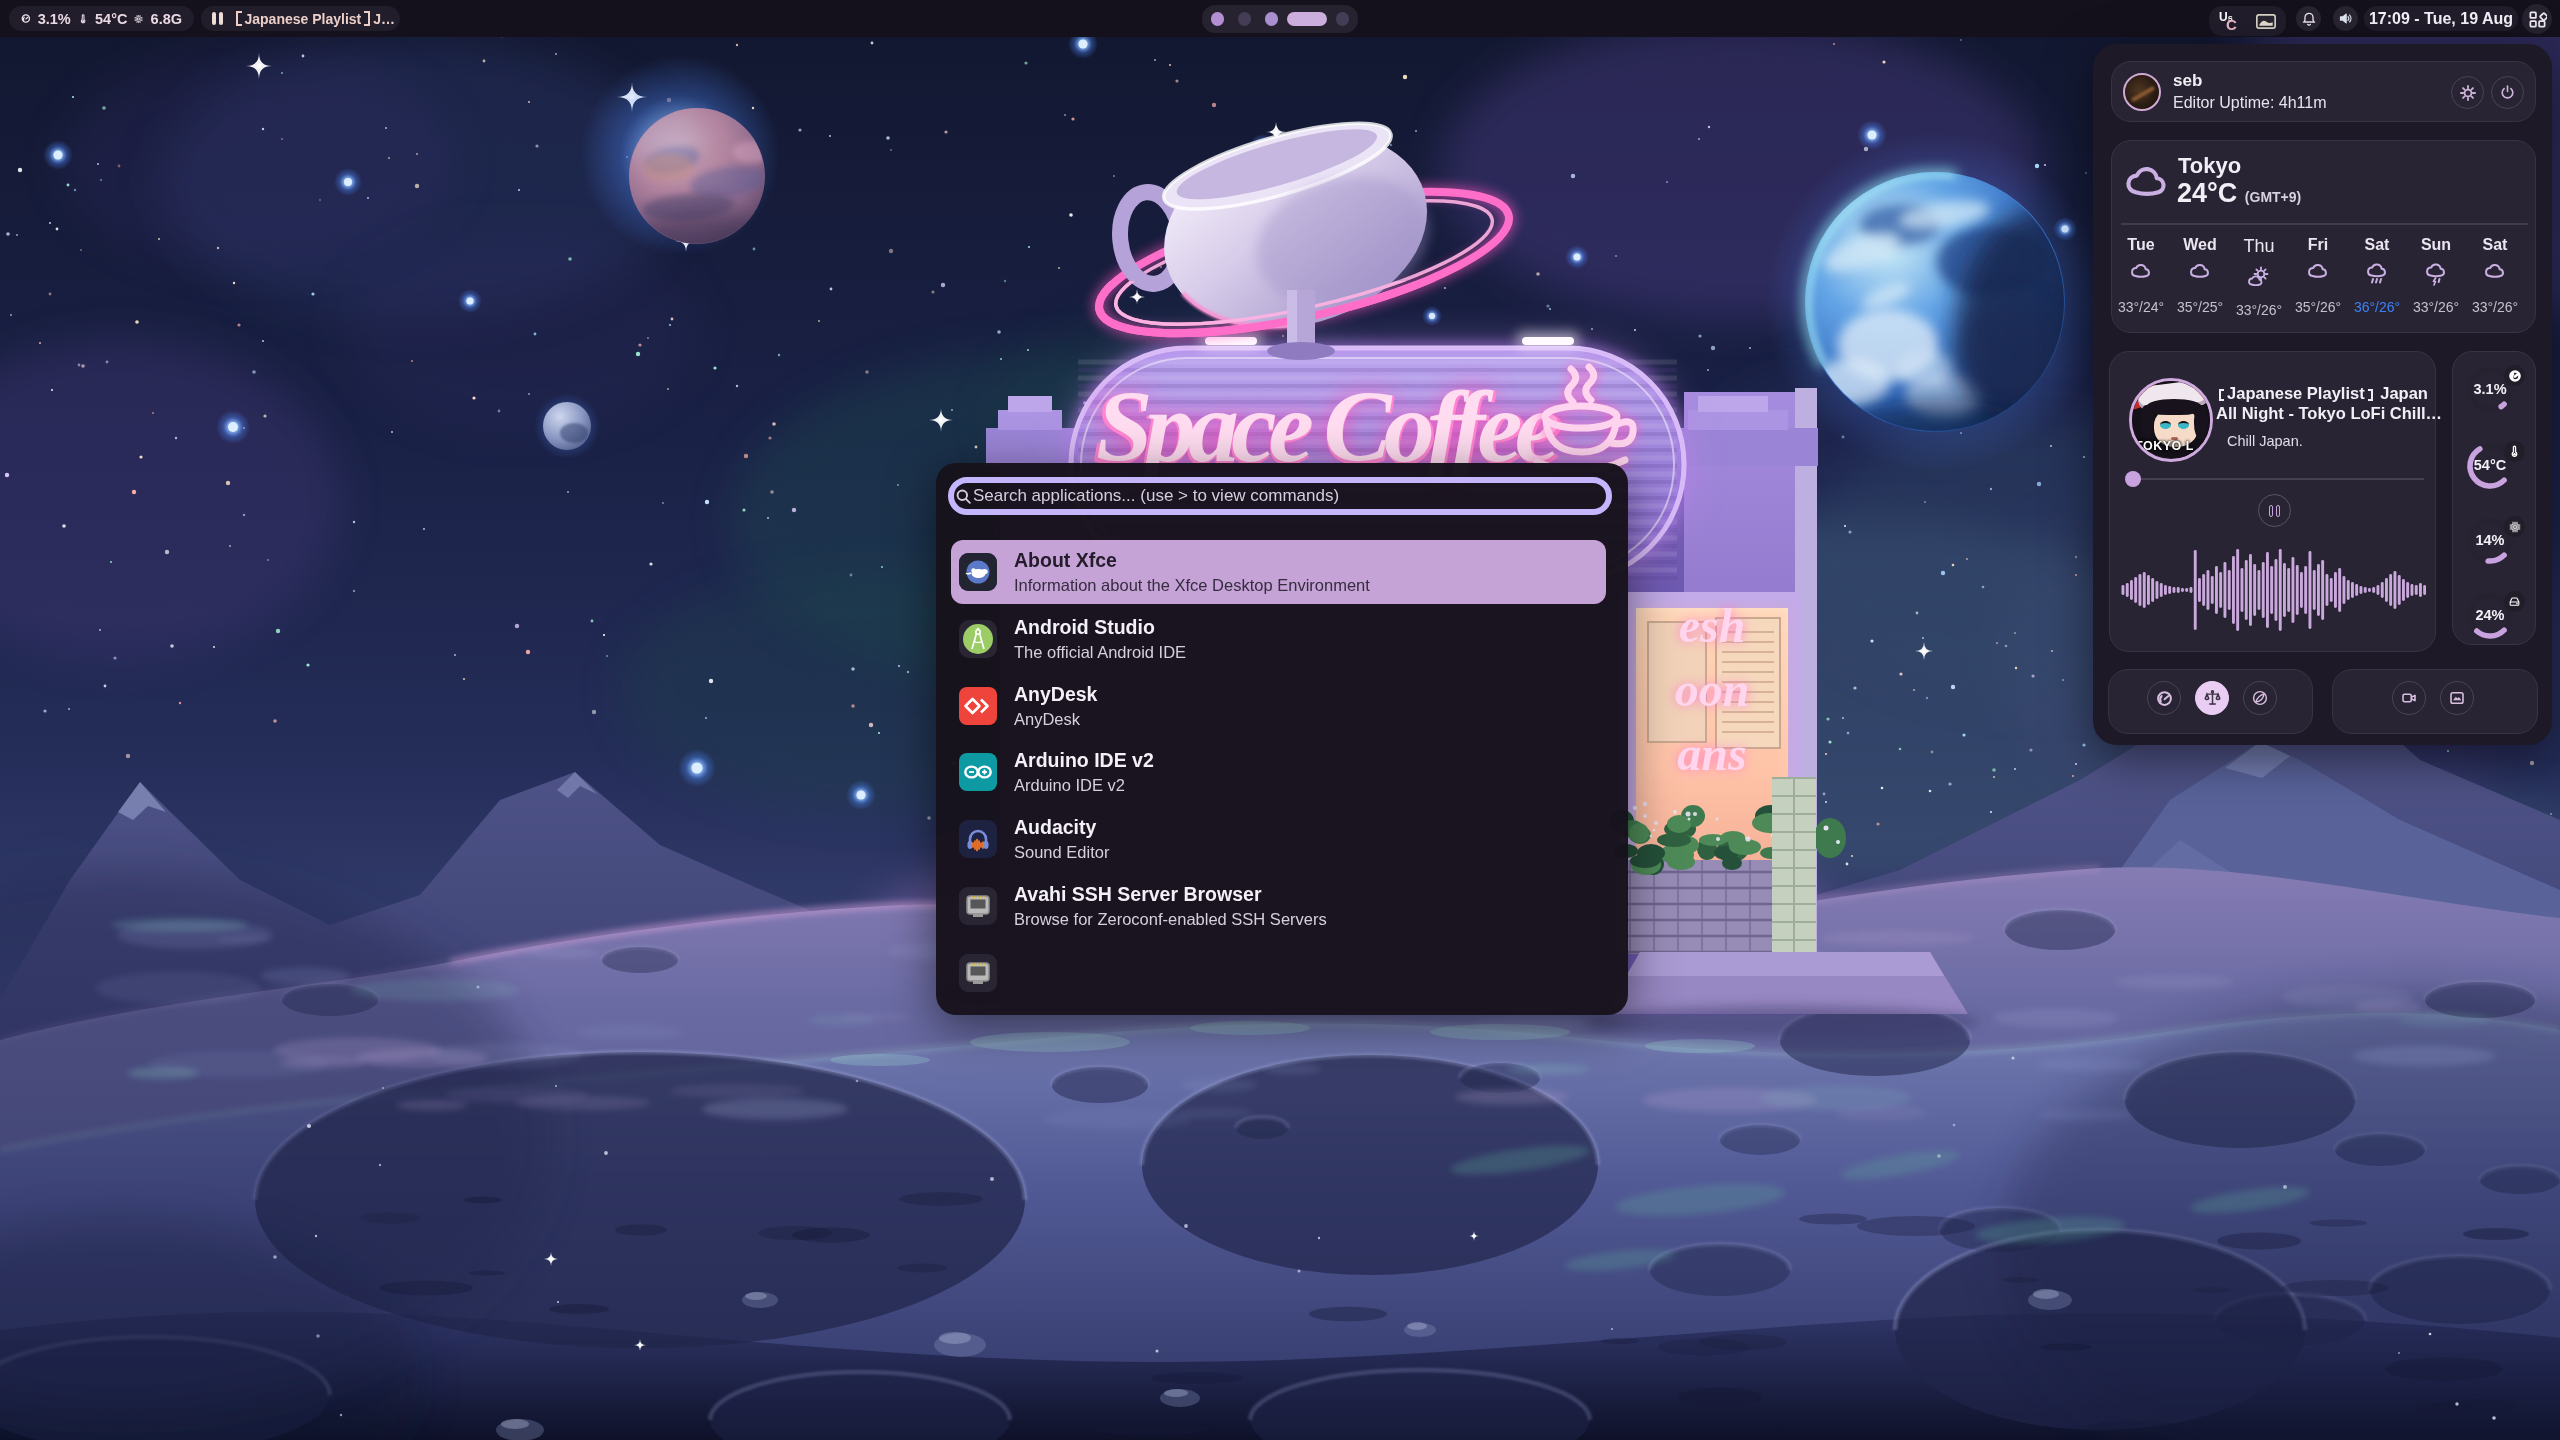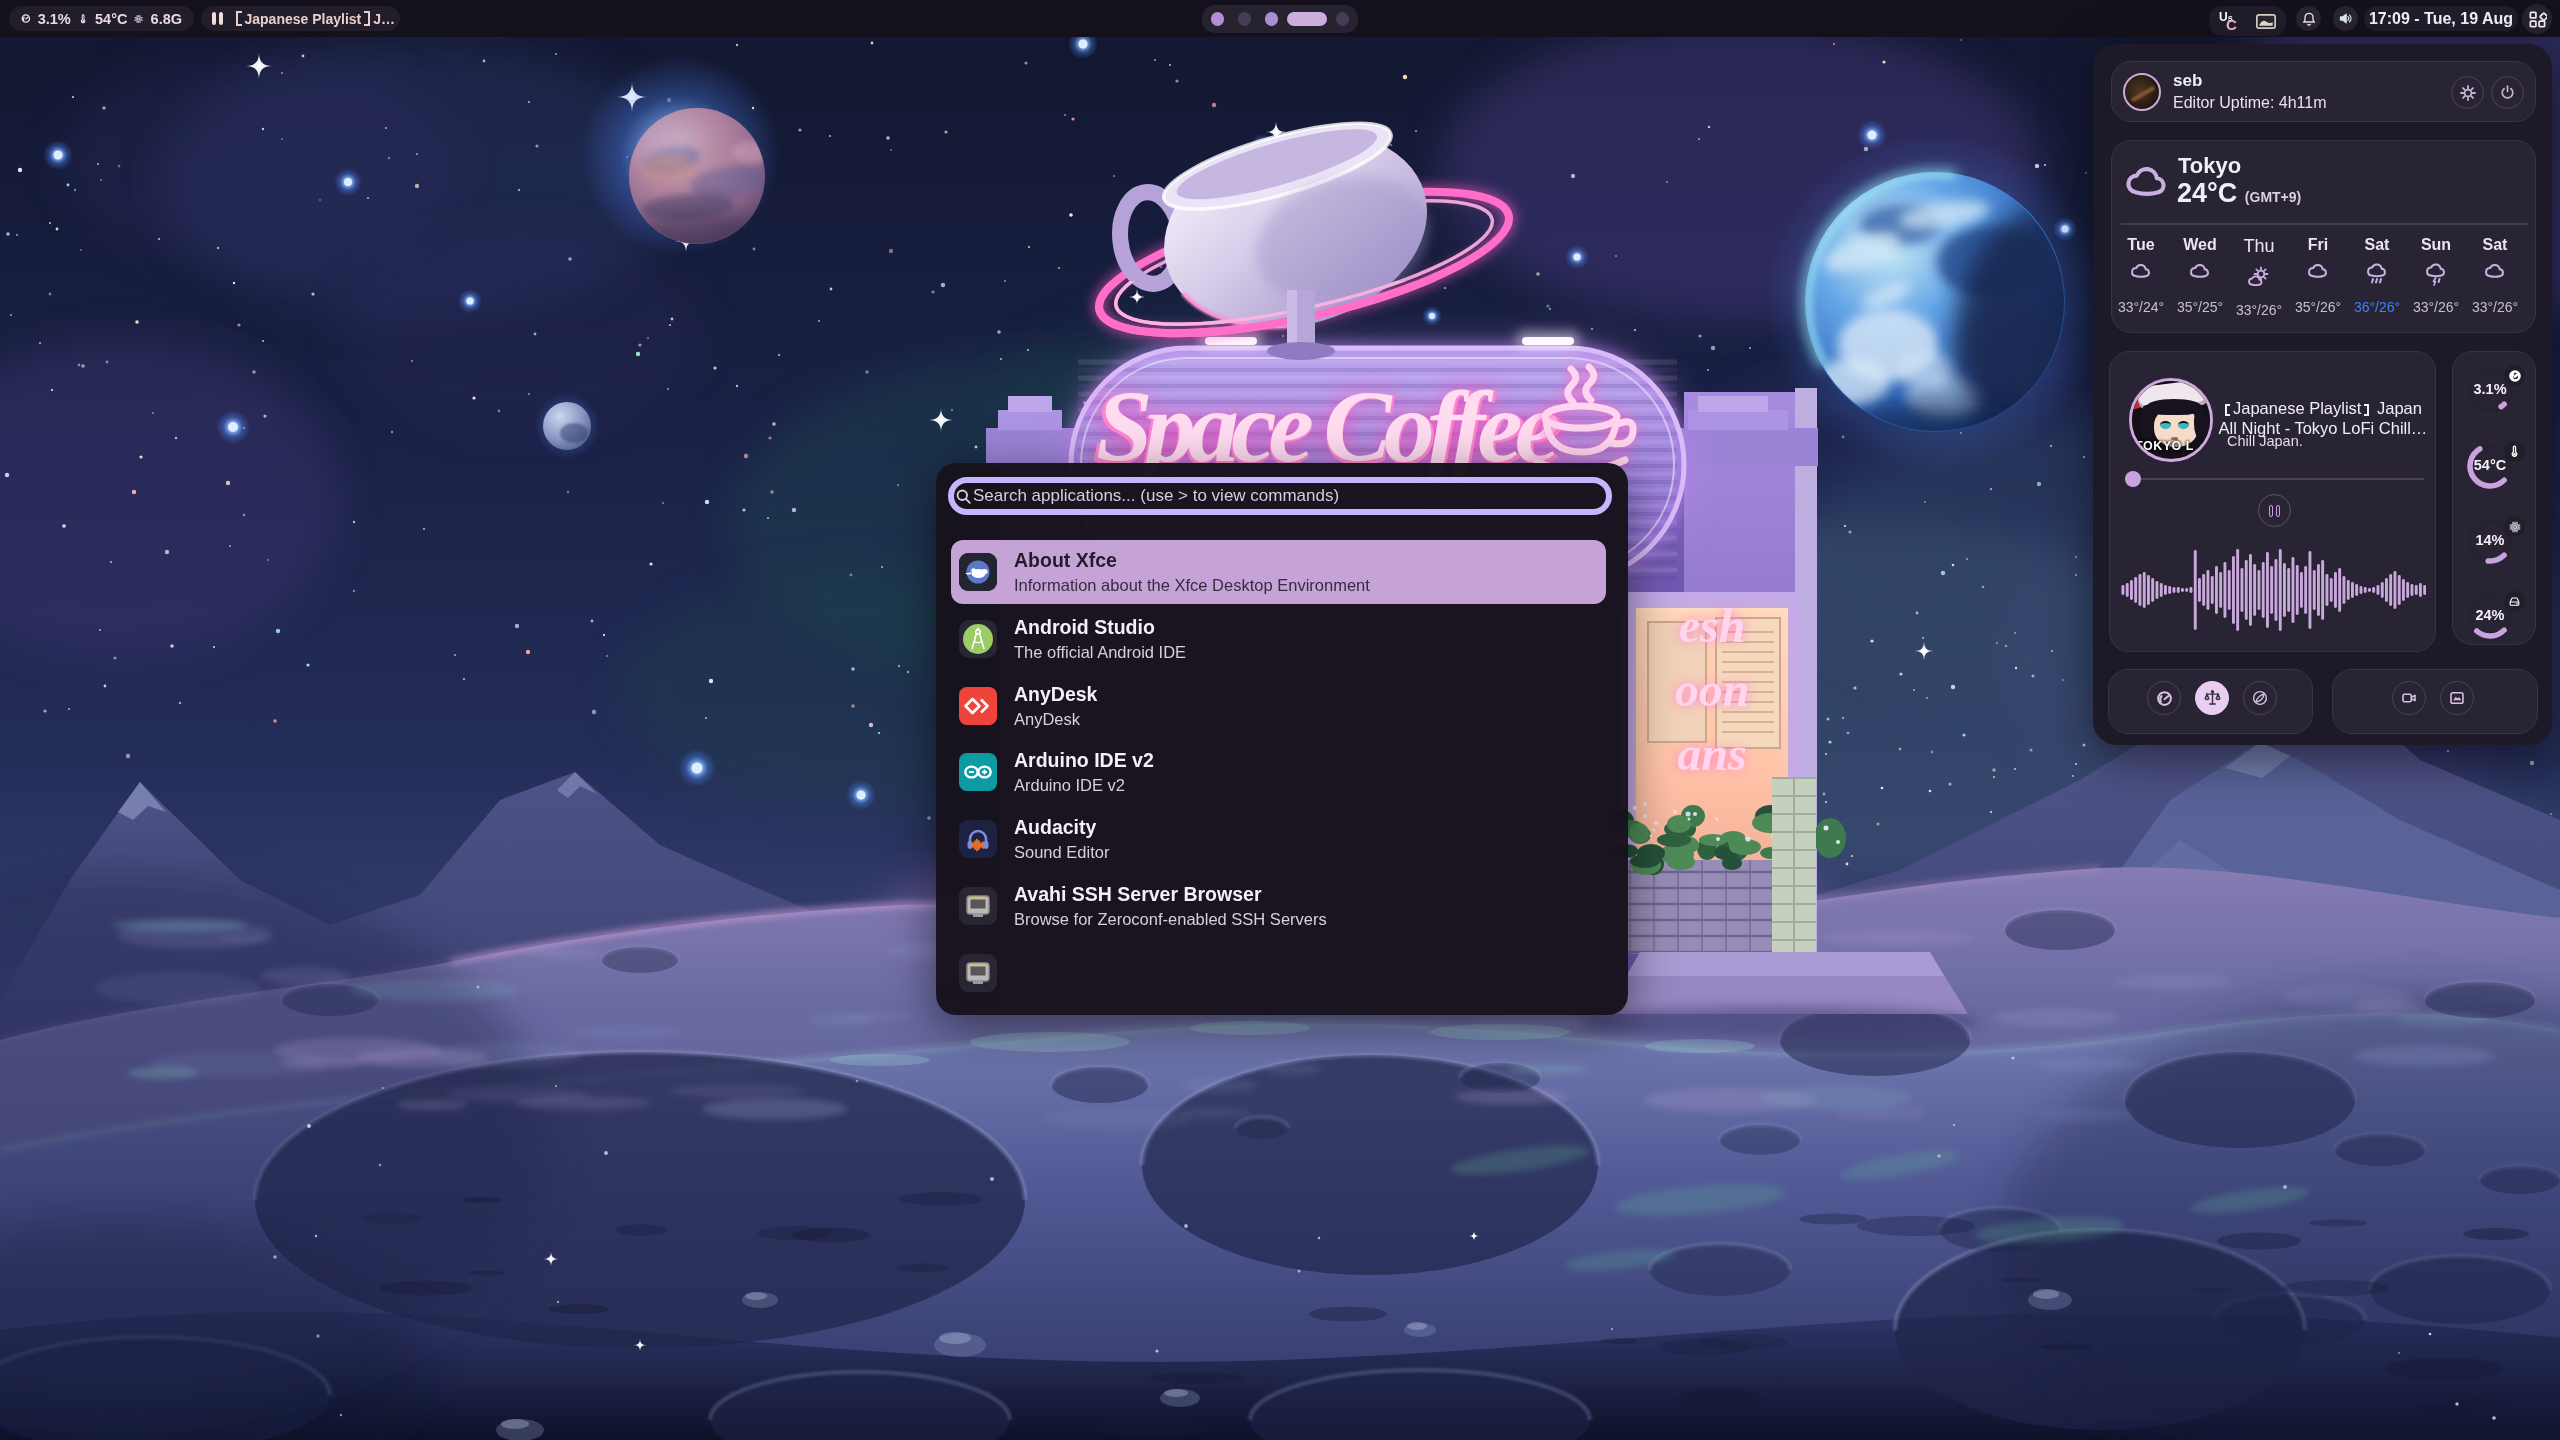--- a/index.html
+++ b/index.html
@@ -1434,21 +1434,21 @@
 <div style="position:absolute;left:6px;top:2px;width:72px;height:26px;background:#efe6ee;border-radius:13px;transform:rotate(-7deg);box-shadow:inset 0 -4px 0 #b9a8bc"></div>
 <div style="position:absolute;left:22px;top:26px;width:44px;height:40px;background:#f6dcc8;border-radius:46%"></div>
 <div style="position:absolute;left:14px;top:18px;width:56px;height:16px;background:#17121b;border-radius:50% 50% 40% 40%"></div>
 <div style="position:absolute;left:8px;top:24px;width:14px;height:34px;background:#17121b;border-radius:45%"></div>
 <div style="position:absolute;left:62px;top:24px;width:14px;height:34px;background:#17121b;border-radius:45%"></div>
 <div style="position:absolute;left:28px;top:40px;width:11px;height:8px;background:#3ab8c8;border-radius:50%;border-top:2px solid #101014"></div>
 <div style="position:absolute;left:46px;top:40px;width:11px;height:8px;background:#3ab8c8;border-radius:50%;border-top:2px solid #101014"></div>
 <div style="position:absolute;left:39px;top:56px;width:7px;height:3px;background:#b06a5a;border-radius:2px"></div>
 <div style="position:absolute;left:3px;top:58px;font-size:12.5px;font-weight:bold;color:#fff;letter-spacing:0.5px;text-shadow:0 0 3px #000,0 0 3px #000">TOKYO L</div>
 </div>
-<div style="position:absolute;left:106px;top:47px;width:214px;text-align:center;font-size:16.5px;font-weight:normal;color:#f2eef6;line-height:19.5px;white-space:nowrap"><span class="lbr" style="width:5px;height:12px;border-width:2px"></span>Japanese Playlist<span class="rbr" style="width:5px;height:12px;border-width:2px"></span> Japan<br>All Night - Tokyo LoFi Chill…</div>
+<div style="position:absolute;left:106px;top:32px;width:214px;text-align:center;font-size:16.5px;font-weight:bold;color:#f2eef6;line-height:19.5px;white-space:nowrap"><span class="lbr" style="width:5px;height:12px;border-width:2px"></span>Japanese Playlist<span class="rbr" style="width:5px;height:12px;border-width:2px"></span> Japan<br>All Night - Tokyo LoFi Chill…</div>
 <div style="position:absolute;left:117px;top:81px;font-size:14.5px;color:#e2dce8">Chill Japan.</div>
 <div style="position:absolute;left:17px;top:126px;width:297px;height:2px;background:#46404f"></div>
 <div style="position:absolute;left:15px;top:119px;width:16px;height:16px;border-radius:50%;background:#c9a3e0"></div>
 <div style="position:absolute;left:148px;top:142px;width:33px;height:33px;border-radius:50%;border:1.5px solid #5a5368;display:flex;align-items:center;justify-content:center;gap:3px">
 <span style="width:4px;height:12px;border:1.6px solid #c9a3e0;border-radius:2px"></span>
         <span style="width:4px;height:12px;border:1.6px solid #c9a3e0;border-radius:2px"></span>
       </div>
 <div style="position:absolute;left:10px;top:195px">
         <svg class="mini" width="306" height="86" viewBox="0 0 306 86">
           <rect x="1.5" y="38" width="2.9" height="10" rx="1.4" fill="#c9a8dc"></rect>

